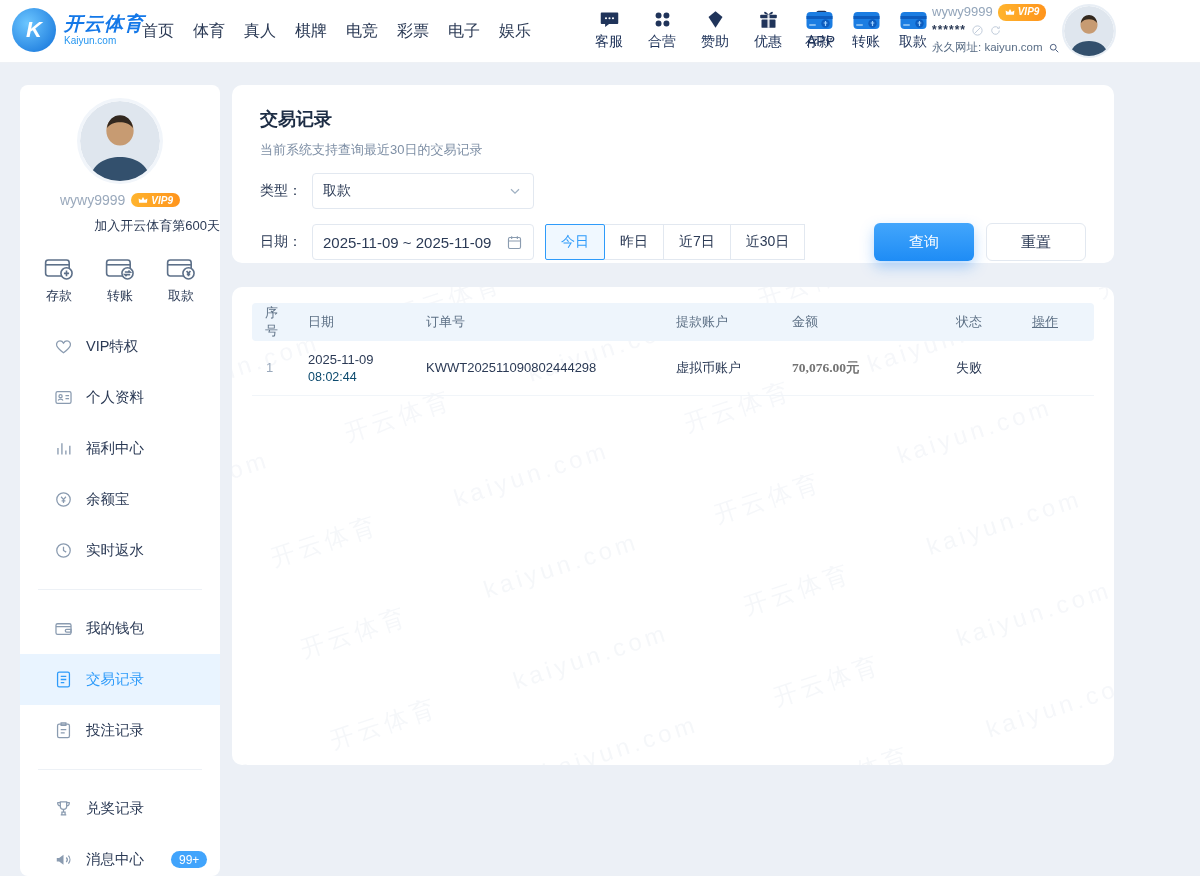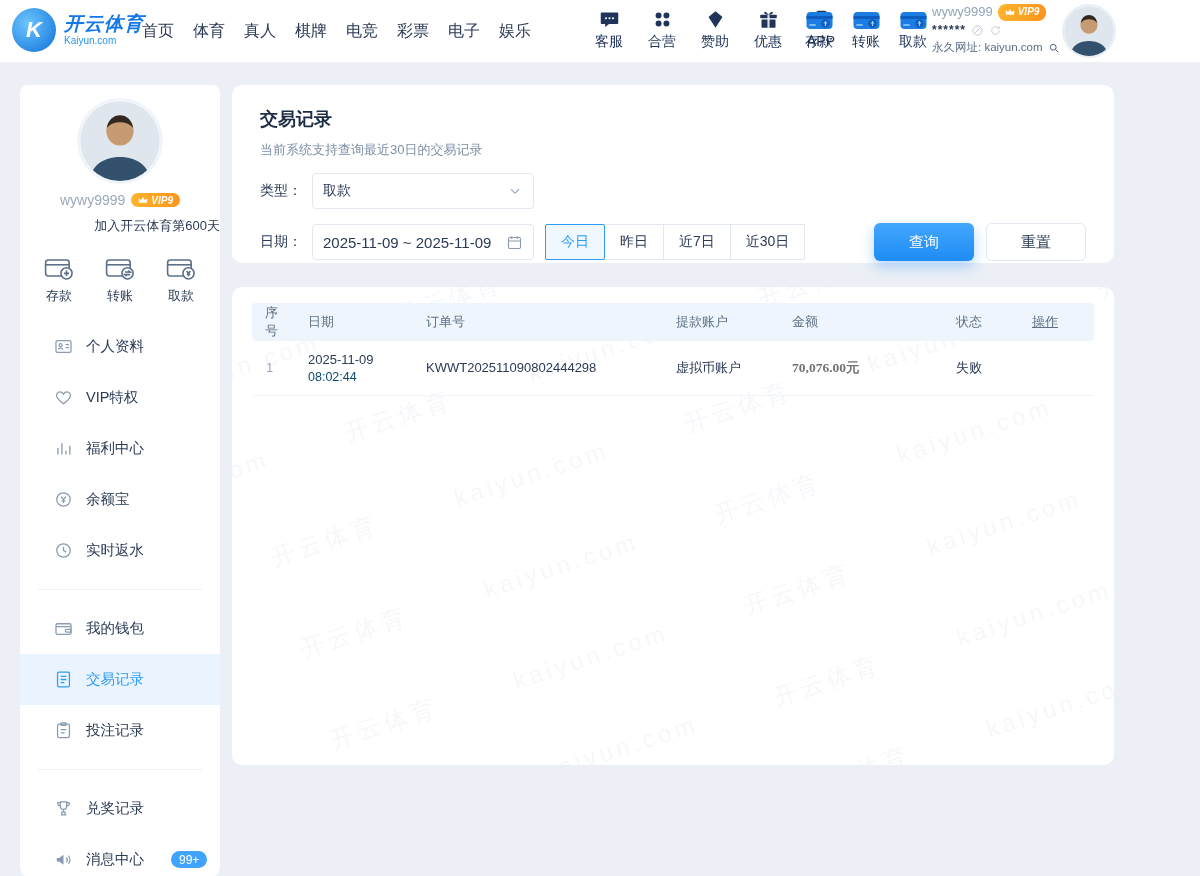--- a/index.html
+++ b/index.html
@@ -298,34 +298,34 @@
             <path d="m19.2 14.8 1.8 2.2 1.8-2.2M21 17v2.6M19.4 18h3.2"></path>
           </svg>
         </span>
       <span class="lb">取款</span>
     </div>
   </div>
   <div class="menu">
     <div class="menu-item">
       <span class="ic mi">
           <svg viewBox="0 0 24 24" fill="none" stroke="currentColor" stroke-width="1.6">
+            <path d="M12 19.8C8.2 17 4.7 14.2 3.5 11 2.4 7.8 4.7 5 7.6 5c1.8 0 3.4 1 4.4 2.7C13 6 14.6 5 16.4 5c2.9 0 5.2 2.8 4.1 6-1.2 3.2-4.7 6-8.5 8.8z"></path>
+          </svg>
+        </span>
+      <span>VIP特权</span>
+    </div>
+    <div class="menu-item">
+      <span class="ic mi">
+          <svg viewBox="0 0 24 24" fill="none" stroke="currentColor" stroke-width="1.6">
             <rect x="2.5" y="4.5" width="19" height="15" rx="2"></rect>
             <circle cx="8.3" cy="10.3" r="2"></circle>
             <path d="M5.3 15.8c.8-2.2 5.2-2.2 6 0M14.5 9.5h4.5M14.5 13.5h4.5"></path>
           </svg>
         </span>
       <span>个人资料</span>
-    </div>
-    <div class="menu-item">
-      <span class="ic mi">
-          <svg viewBox="0 0 24 24" fill="none" stroke="currentColor" stroke-width="1.6">
-            <path d="M12 19.8C8.2 17 4.7 14.2 3.5 11 2.4 7.8 4.7 5 7.6 5c1.8 0 3.4 1 4.4 2.7C13 6 14.6 5 16.4 5c2.9 0 5.2 2.8 4.1 6-1.2 3.2-4.7 6-8.5 8.8z"></path>
-          </svg>
-        </span>
-      <span>VIP特权</span>
     </div>
     <div class="menu-item">
       <span class="ic mi">
           <svg viewBox="0 0 24 24" fill="none" stroke="currentColor" stroke-width="1.7">
             <path d="M5 19.5v-8M10 19.5v-14M15 19.5v-5M20 19.5V8.5"></path>
           </svg>
         </span>
       <span>福利中心</span>
     </div>
     <div class="menu-item">

